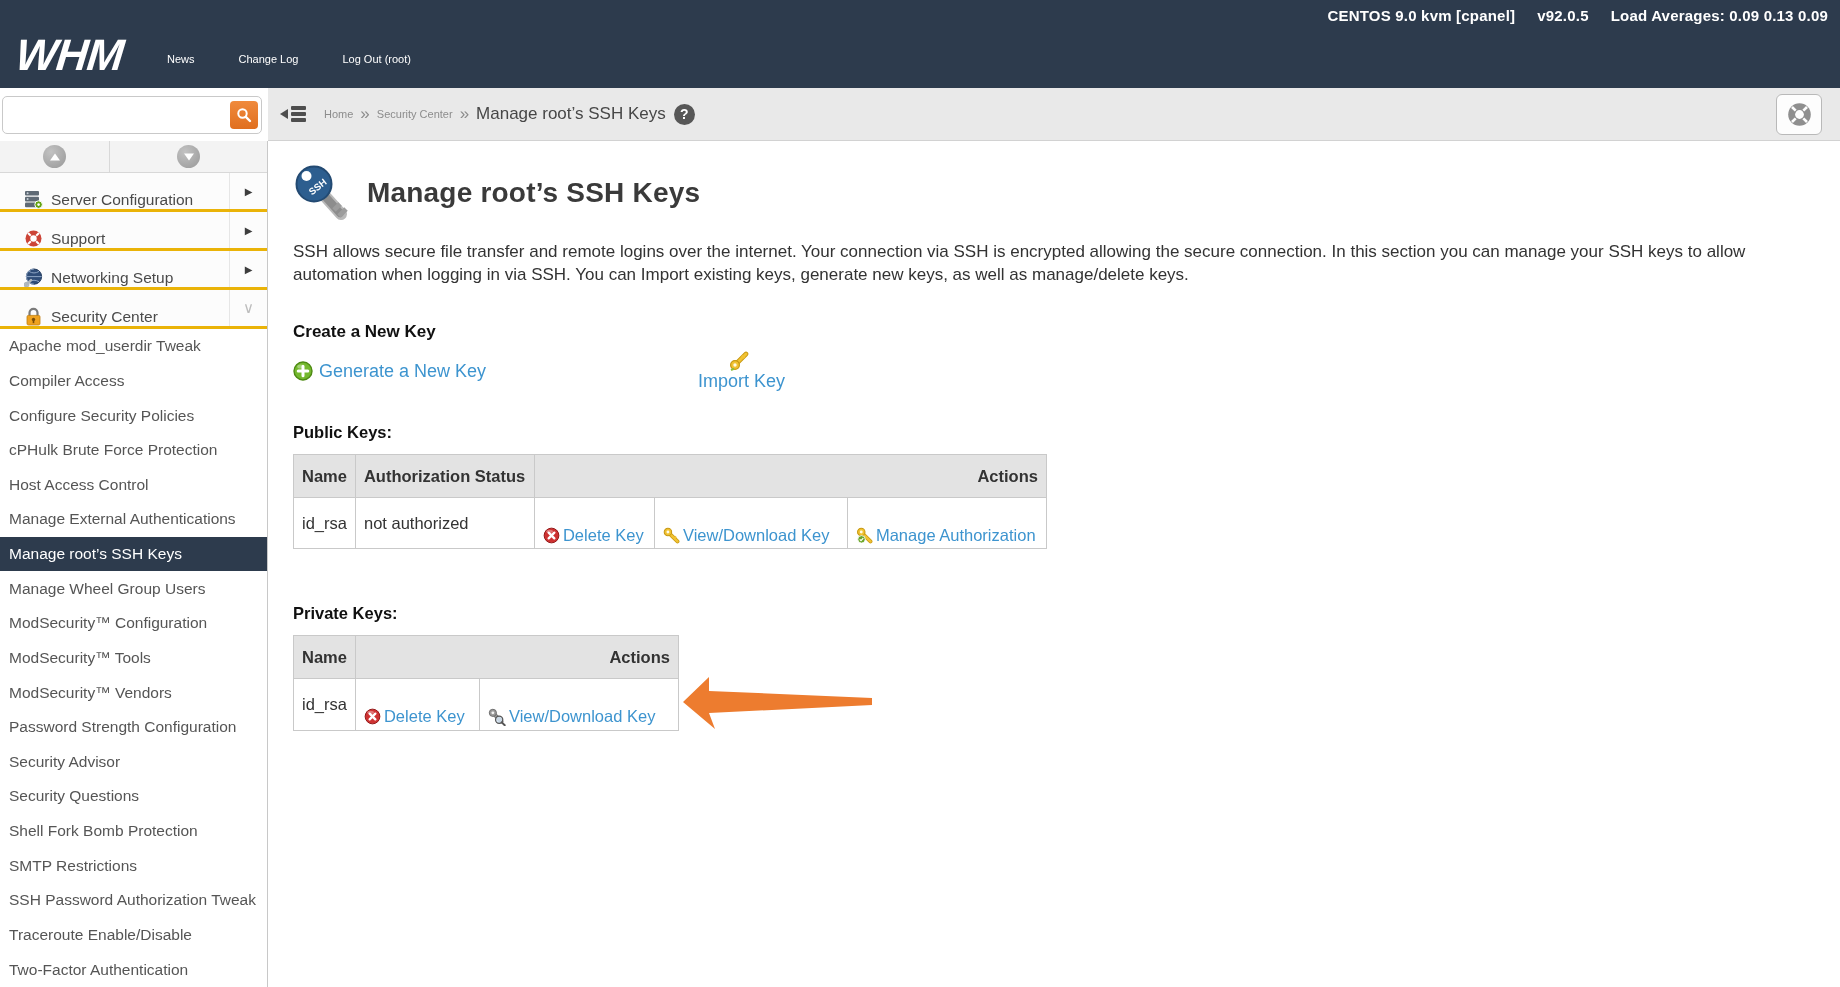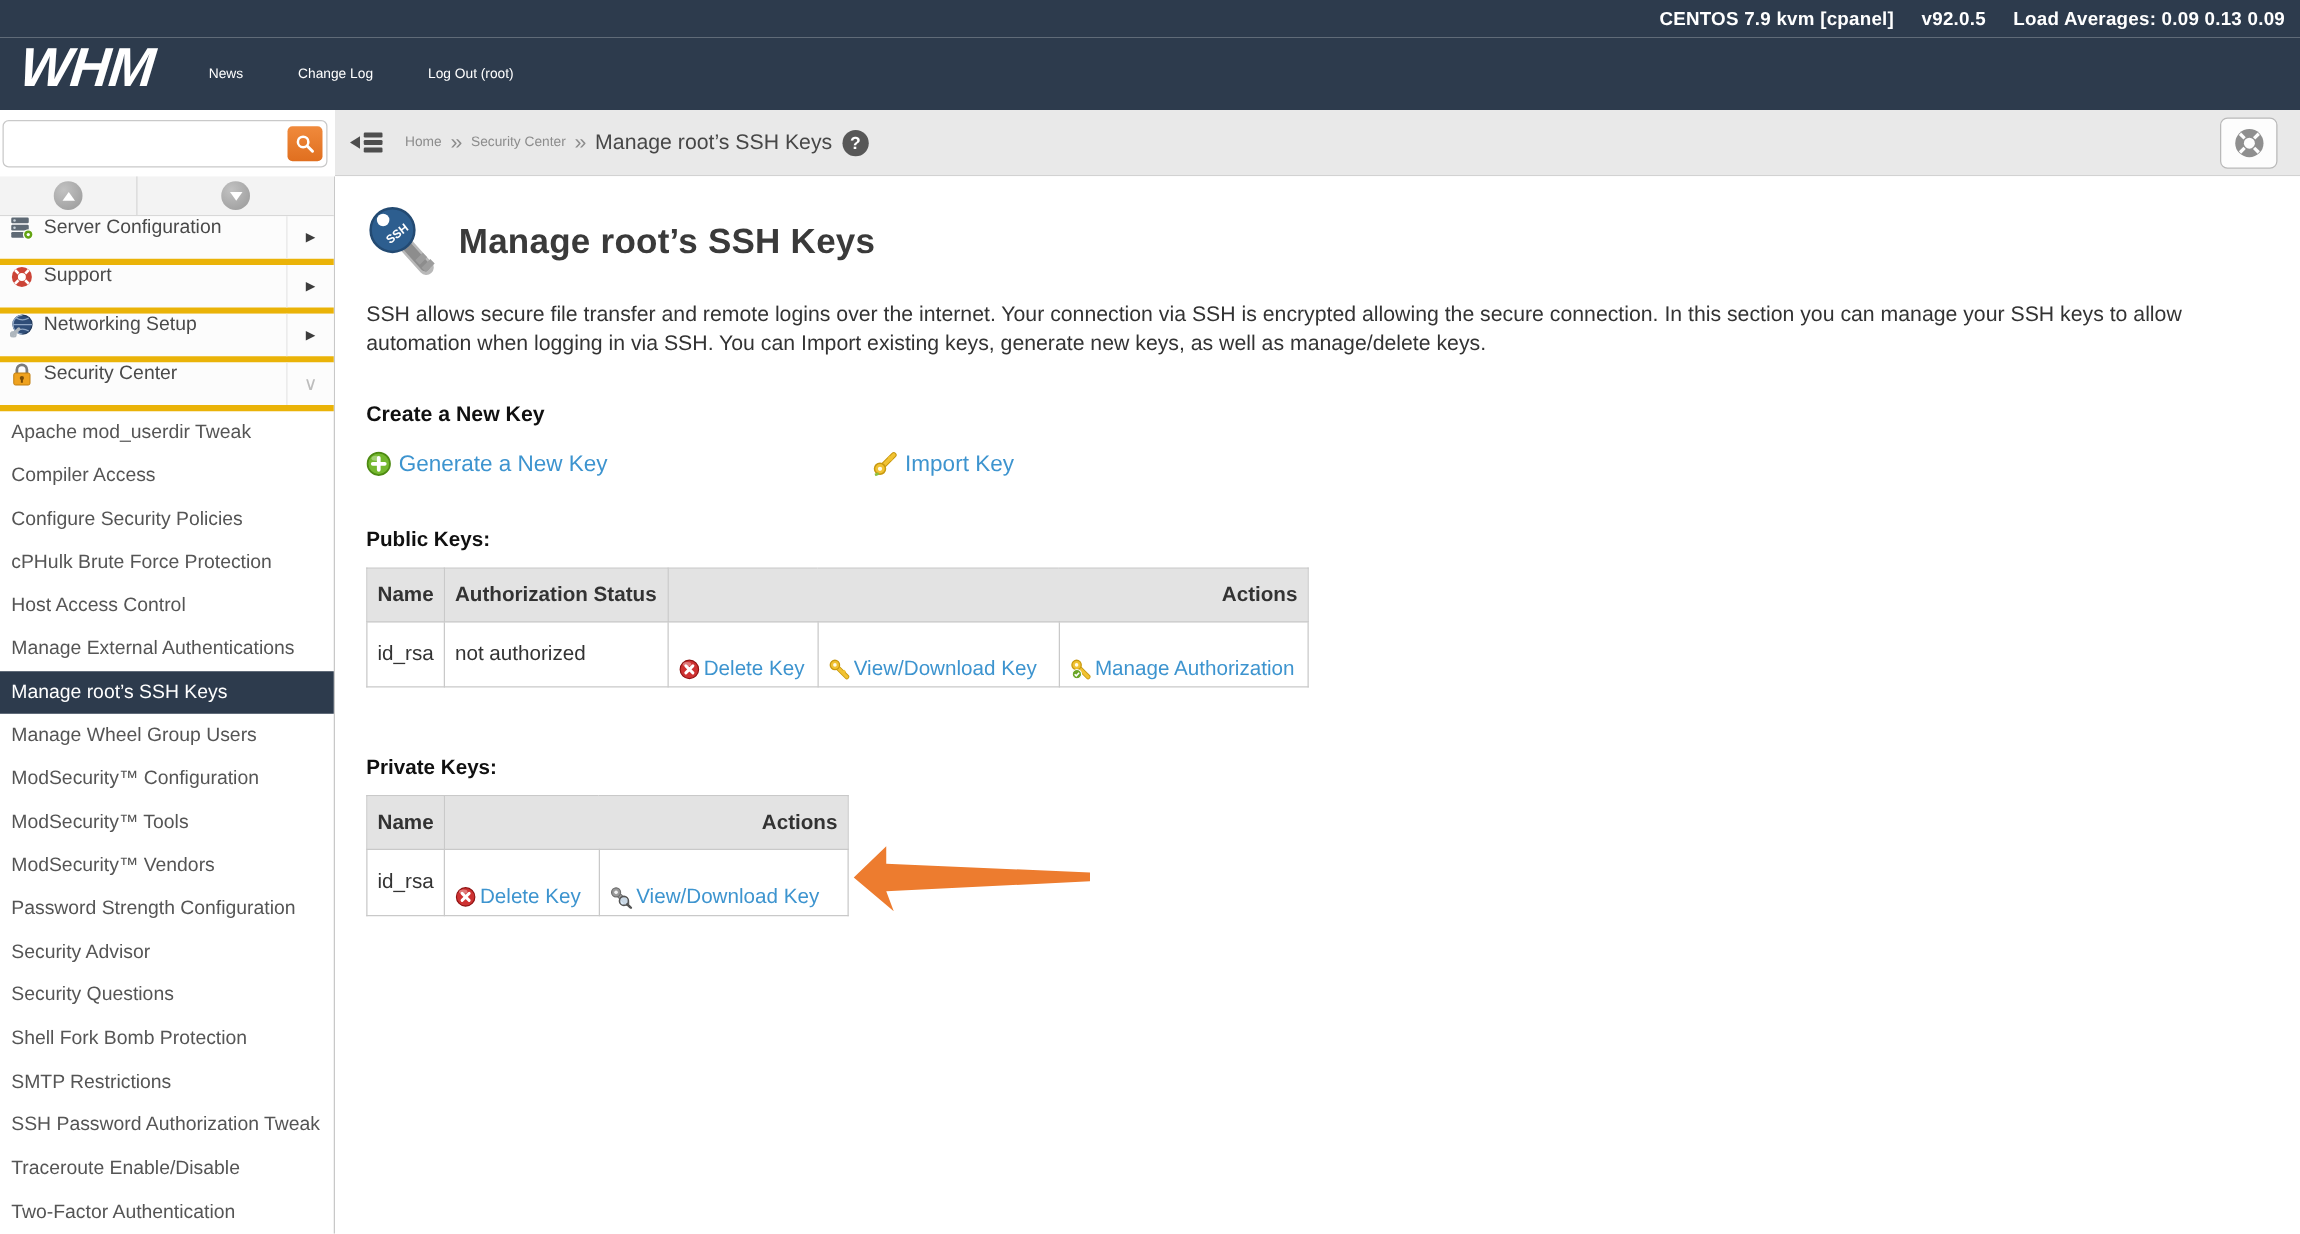--- a/index.html
+++ b/index.html
@@ -48,22 +48,22 @@
   .scroll-btns { height:32px; display:flex; background:#f3f3f3; border-bottom:1px solid #d8d8d8; flex:none; }
   .scroll-cell { flex:1; display:flex; align-items:center; justify-content:center; cursor:pointer; }
   .scroll-cell:first-child { border-right:1px solid #d8d8d8; max-width:110px; }
   .circle-btn { width:23px; height:23px; border-radius:50%;
                 background:radial-gradient(circle at 35% 30%, #c2c2c2, #989898); position:relative; }
   .tri-up, .tri-down { position:absolute; left:50%; top:50%; transform:translate(-50%,-50%);
                 width:0; height:0; border-left:5.5px solid transparent; border-right:5.5px solid transparent; }
   .tri-up { border-bottom:7px solid #fff; }
   .tri-down { border-top:7px solid #fff; }
 
-  .cat { height:39px; display:flex; align-items:flex-start; padding-left:8px;
-         border-bottom:5px solid #eab308; background:#fcfcfc; cursor:pointer; flex:none; }
+  .cat { height:39px; display:flex; align-items:flex-end; padding-left:24px;
+         border-bottom:3px solid #eab308; background:#fcfcfc; cursor:pointer; flex:none; }
   .cat-ic { width:19px; height:19px; margin-right:8px; flex:none; }
   .cat-lb { font-size:15.5px; color:#4a4a4a; flex:1; }
   .cat-ar { width:38px; align-self:stretch; border-left:1px solid #e6e6e6;
             display:flex; align-items:center; justify-content:center;
             font-size:10px; color:#3d3d3d; }
   .cat-ar.exp { font-size:15px; color:#bdbdbd; }
 
   .subitems { flex:1; display:flex; flex-direction:column; }
   .sub { flex:1; display:flex; align-items:center; padding-left:9px;
          font-size:15.5px; color:#555; cursor:pointer; white-space:nowrap; }
@@ -71,38 +71,38 @@
 
   
   .content { flex:1; background:#fff; padding-left:25px; position:relative; }
   .title-row { margin-top:23px; height:58px; display:flex; align-items:center; }
   .page-title { font-size:28px; font-weight:bold; color:#3a3a3a; margin-left:12px; letter-spacing:.2px; }
   .desc { margin-top:19px; font-size:17px; color:#333; line-height:22.5px; width:1520px; }
   .sec-head { margin-top:36px; font-size:17px; font-weight:bold; color:#101010; }
   .links-row { margin-top:17px; display:flex; align-items:center; height:24px; }
   .biglink { display:flex; align-items:center; font-size:18px; color:#3d94cf; cursor:pointer; }
   .biglink svg { margin-right:6px; }
-  .import-pos { margin-left:212px; }
+  .import-pos { margin-left:212px;flex-direction:column; }
   .tbl-head { margin-top:40px; font-size:16.5px; font-weight:bold; color:#101010; }
   .tbl-head.private { margin-top:55px; }
   table { border-collapse:collapse; margin-top:12px; table-layout:fixed; }
   th, td { border:1px solid #c9c9c9; font-size:16.5px; color:#333; padding:0 8px; }
   th { background:#e3e3e3; height:43px; text-align:left; font-weight:bold; }
   th.center { text-align:right; }
   td { height:45px; background:#fff; }
   .alink { color:#3d94cf; cursor:pointer; display:inline-flex; align-items:center; white-space:nowrap;margin-top:28px; }
   .alink svg { margin-right:3px; flex:none; }
 
   .annot-arrow { position:absolute; left:414px; top:534px; }
 </style>
 </head>
 <body>
 
 <div class="topbar">
-  <span>CENTOS 7.9 kvm [cpanel]</span>
+  <span>CENTOS 9.0 kvm [cpanel]</span>
   <span>v92.0.5</span>
   <span>Load Averages: 0.09 0.13 0.09</span>
 </div>
 
 <div class="navbar">
   <div class="logo">WHM</div>
   <div class="navlink">News</div>
   <div class="navlink">Change Log</div>
   <div class="navlink">Log Out (root)</div>
 </div>

